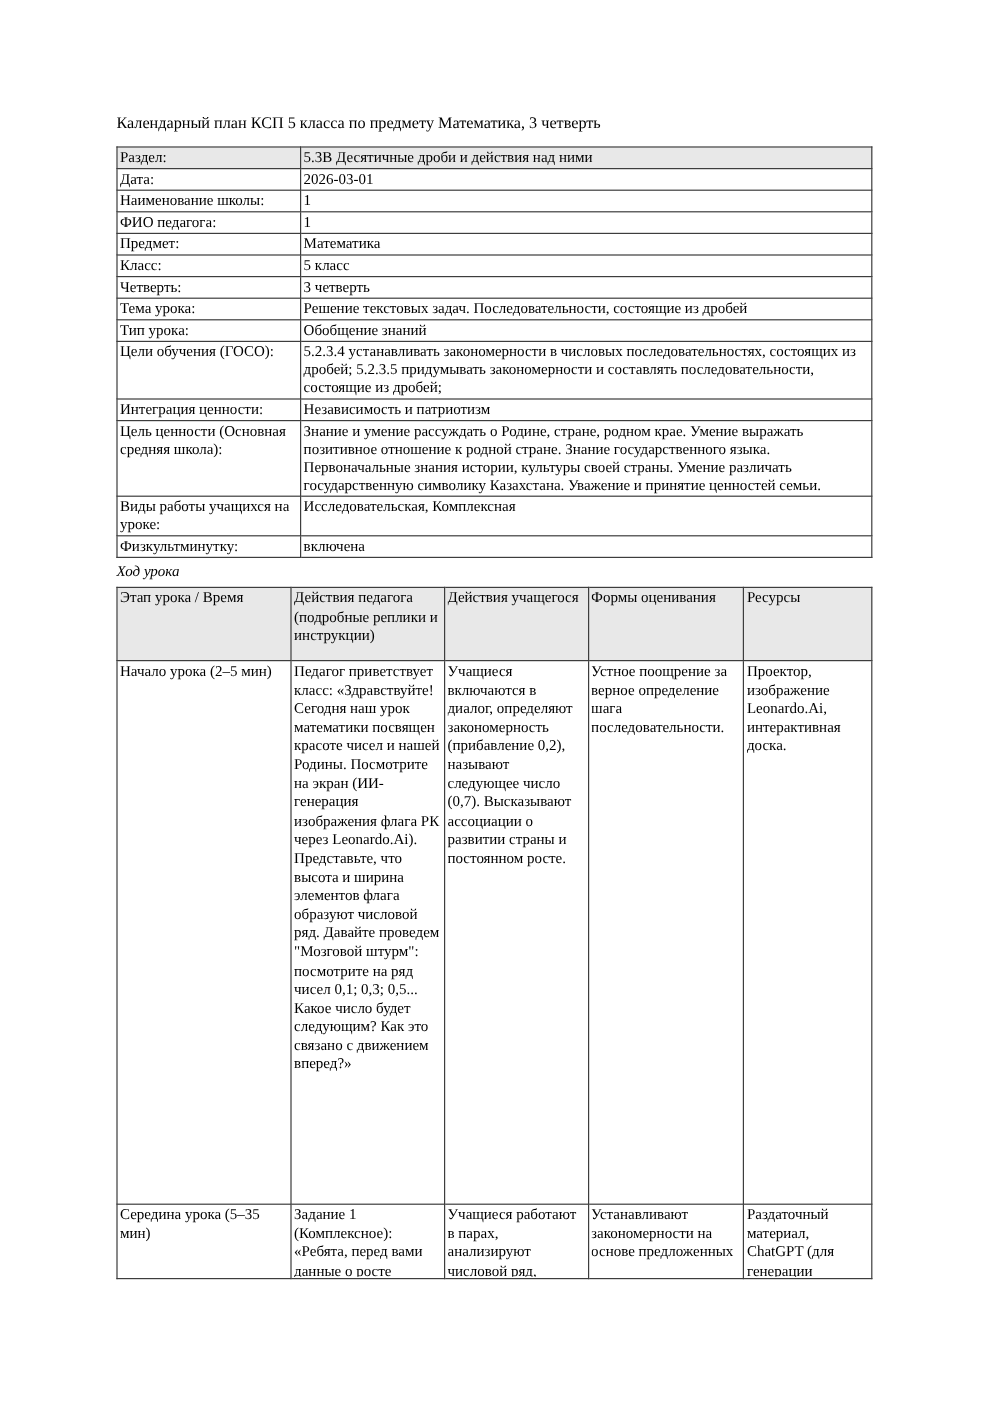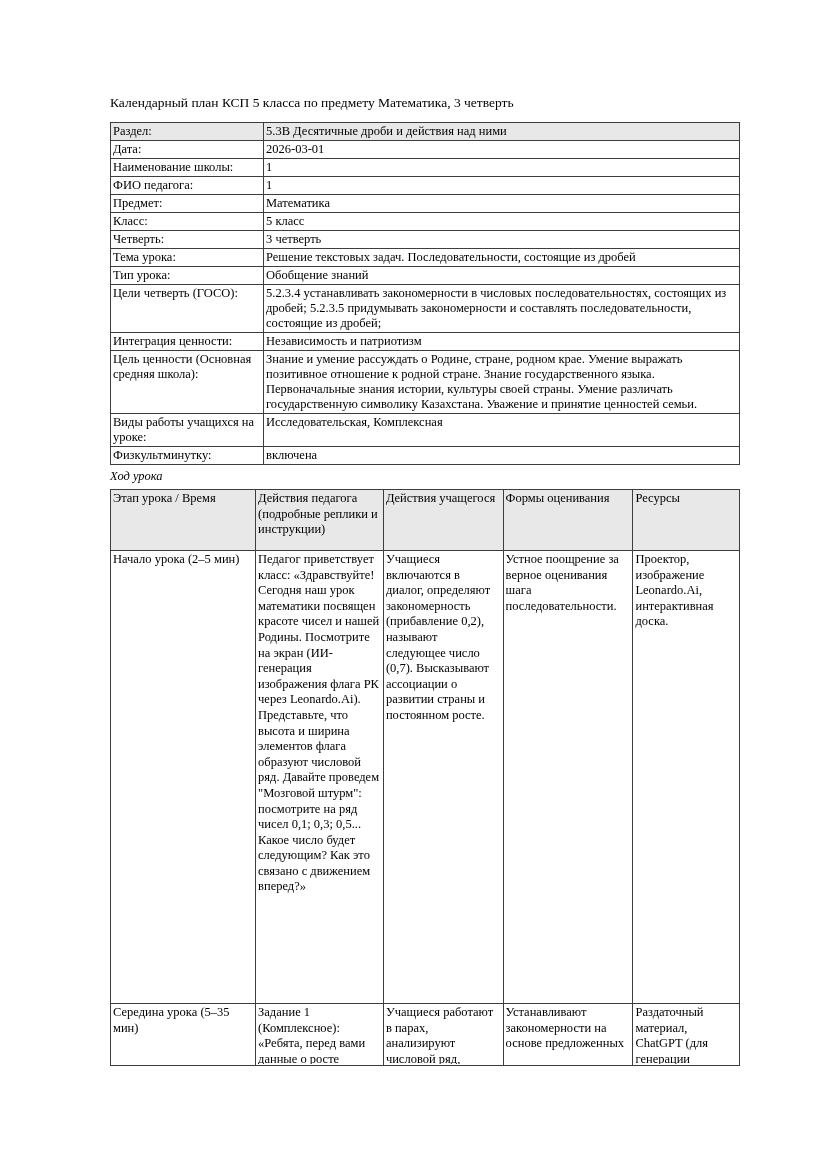--- a/index.html
+++ b/index.html
@@ -7,21 +7,21 @@
     width: 827px;
     height: 1170px;
     background: #ffffff;
     color: #000000;
     font-family: "Liberation Serif", "DejaVu Serif", serif;
     position: relative;
     overflow: hidden;
   }
   .content {
     position: absolute;
-    left: 110px;
+    left: 97px;
     top: 95px;
     width: 630px;
   }
   .doc-title {
     font-size: 13.5px;
     line-height: 16px;
     margin: 0 0 11px 0;
     white-space: nowrap;
   }
   table {
@@ -105,21 +105,21 @@
       </tr>
       <tr>
         <td>Тема урока:</td>
         <td>Решение текстовых задач. Последовательности, состоящие из дробей</td>
       </tr>
       <tr>
         <td>Тип урока:</td>
         <td>Обобщение знаний</td>
       </tr>
       <tr>
-        <td>Цели четверть (ГОСО):</td>
+        <td>Цели обучения (ГОСО):</td>
         <td>5.2.3.4 устанавливать закономерности в числовых последовательностях, состоящих из дробей; 5.2.3.5 придумывать закономерности и составлять последовательности, состоящие из дробей;</td>
       </tr>
       <tr>
         <td>Интеграция ценности:</td>
         <td>Независимость и патриотизм</td>
       </tr>
       <tr>
         <td>Цель ценности (Основная средняя школа):</td>
         <td>Знание и умение рассуждать о Родине, стране, родном крае. Умение выражать позитивное отношение к родной стране. Знание государственного языка. Первоначальные знания истории, культуры своей страны. Умение различать государственную символику Казахстана. Уважение и принятие ценностей семьи.</td>
       </tr>
@@ -167,21 +167,21 @@
         <td>
           <div class="clip h-row1">Начало урока (2–5 мин)</div>
         </td>
         <td>
           <div class="clip h-row1">Педагог приветствует класс: «Здравствуйте! Сегодня наш урок математики посвящен красоте чисел и нашей Родины. Посмотрите на экран (ИИ-генерация изображения флага РК через Leonardo.Ai). Представьте, что высота и ширина элементов флага образуют числовой ряд. Давайте проведем "Мозговой штурм": посмотрите на ряд чисел 0,1; 0,3; 0,5... Какое число будет следующим? Как это связано с движением вперед?»</div>
         </td>
         <td>
           <div class="clip h-row1">Учащиеся включаются в диалог, определяют закономерность (прибавление 0,2), называют следующее число (0,7). Высказывают ассоциации о развитии страны и постоянном росте.</div>
         </td>
         <td>
-          <div class="clip h-row1">Устное поощрение за верное оценивания шага последовательности.</div>
+          <div class="clip h-row1">Устное поощрение за верное определение шага последовательности.</div>
         </td>
         <td>
           <div class="clip h-row1">Проектор, изображение Leonardo.Ai, интерактивная доска.</div>
         </td>
       </tr>
 
       <tr>
         <td>
           <div class="clip h-row2">Середина урока (5–35 мин)</div>
         </td>

